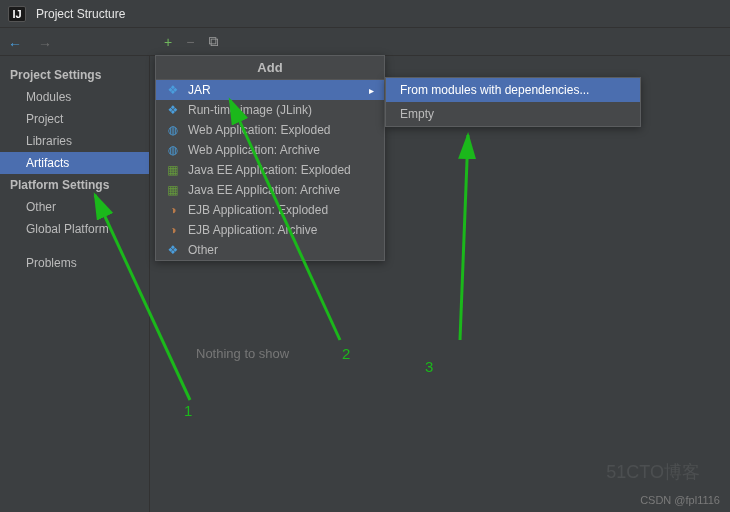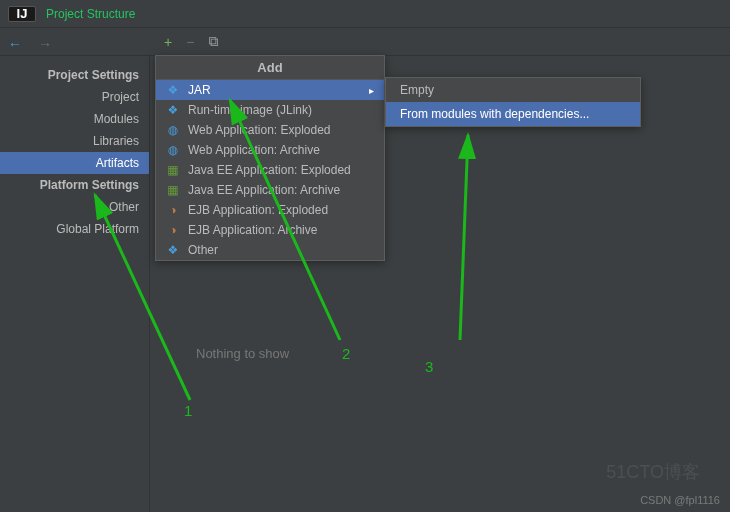--- a/index.html
+++ b/index.html
@@ -1,33 +1,33 @@
 <!DOCTYPE html>
 <html><head>
   <meta charset="utf-8">
   <style>
     * { margin: 0; padding: 0; box-sizing: border-box; font-family: "Segoe UI", Arial, sans-serif; }
     body { width: 730px; height: 512px; background: #3c3f41; color: #bbbbbb; font-size: 12px; position: relative; overflow: hidden; }
     
     .title-bar { height: 28px; background: #3c3f41; border-bottom: 1px solid #323232; display: flex; align-items: center; padding-left: 8px; gap: 10px; }
-    .app-icon { width: 28px; height: 16px; background: #1a1a1a; border: 1px solid #555; display: flex; align-items: center; justify-content: center; font-size: 13px; font-weight: bold; color: #fff; border-radius: 2px; }
-    .title-text { color: #22c55e; font-size: 12px; }
+    .app-icon { width: 18px; height: 16px; background: #1a1a1a; border: 1px solid #555; display: flex; align-items: center; justify-content: center; font-size: 11px; font-weight: bold; color: #fff; border-radius: 2px; }
+    .title-text { color: #e5e5e5; font-size: 12px; }
     
     .toolbar { height: 28px; background: #3c3f41; border-bottom: 1px solid #323232; display: flex; align-items: center; }
     .toolbar-left { width: 150px; display: flex; align-items: center; padding-left: 8px; gap: 16px; }
     .toolbar-right { display: flex; align-items: center; padding-left: 14px; gap: 14px; }
     .nav-arrow { font-size: 14px; cursor: pointer; }
     .nav-back { color: #4a9edd; }
     .nav-forward { color: #6d6d6d; }
     .tool-icon { font-size: 14px; cursor: pointer; }
     .plus-icon { color: #70b65d; }
     .minus-icon { color: #6d6d6d; }
     .copy-icon { color: #9f9f9f; }
     
-    .main { display: flex; height: calc(100% - 56px); text-align: right; }
+    .main { display: flex; height: calc(100% - 56px); }
     
     .sidebar { width: 150px; background: #3c3f41; border-right: 1px solid #323232; padding-top: 8px; }
     .sidebar-heading { color: #bbbbbb; font-weight: bold; padding: 4px 10px; font-size: 12px; }
     .sidebar-item { padding: 4px 10px 4px 26px; cursor: pointer; color: #bbbbbb; }
     .sidebar-item.selected { background: #4b6eaf; color: #fff; }
     .sidebar-section-gap { margin-top: 12px; }
     
     .content { flex: 1; position: relative; }
     .empty-text { position: absolute; top: 290px; left: 46px; color: #777; font-size: 13px; }
     
@@ -68,28 +68,29 @@
   <div class="toolbar-right">
     <span class="tool-icon plus-icon">+</span>
     <span class="tool-icon minus-icon">−</span>
     <span class="tool-icon copy-icon">⧉</span>
   </div>
 </div>
 
 <div class="main">
   <div class="sidebar">
     <div class="sidebar-heading">Project Settings</div>
+    <div class="sidebar-item">Modules</div>
     <div class="sidebar-item">Project</div>
-    <div class="sidebar-item">Modules</div>
     <div class="sidebar-item">Libraries</div>
     <div class="sidebar-item selected">Artifacts</div>
     <div class="sidebar-heading">Platform Settings</div>
     <div class="sidebar-item">Other</div>
     <div class="sidebar-item">Global Platform</div>
     <div class="sidebar-section-gap"></div>
+    <div class="sidebar-item">Problems</div>
   </div>
   <div class="content">
     <div class="empty-text">Nothing to show</div>
   </div>
 </div>
 
 <div class="popup popup-add">
   <div class="popup-title">Add</div>
   <div class="menu-item highlighted">
     <span class="menu-icon menu-icon icon-blue">❖</span>
@@ -124,22 +125,22 @@
     <span class="menu-icon icon-brown">◑</span>
     <span>EJB Application: Archive</span>
   </div>
   <div class="menu-item">
     <span class="menu-icon icon-blue">❖</span>
     <span>Other</span>
   </div>
 </div>
 
 <div class="popup popup-sub">
+  <div class="sub-item highlighted">From modules with dependencies...</div>
   <div class="sub-item">Empty</div>
-  <div class="sub-item highlighted">From modules with dependencies...</div>
 </div>
 
 <svg class="annotation" width="730" height="512">
   <defs>
     <marker id="ah" markerWidth="10" markerHeight="10" refX="8" refY="3" orient="auto">
       <polygon points="0 0, 9 3, 0 6" fill="#1bb81b"></polygon>
     </marker>
   </defs>
   <line x1="190" y1="400" x2="95" y2="195" stroke="#1bb81b" stroke-width="3" marker-end="url(#ah)"></line>
   <line x1="340" y1="340" x2="230" y2="100" stroke="#1bb81b" stroke-width="3" marker-end="url(#ah)"></line>

